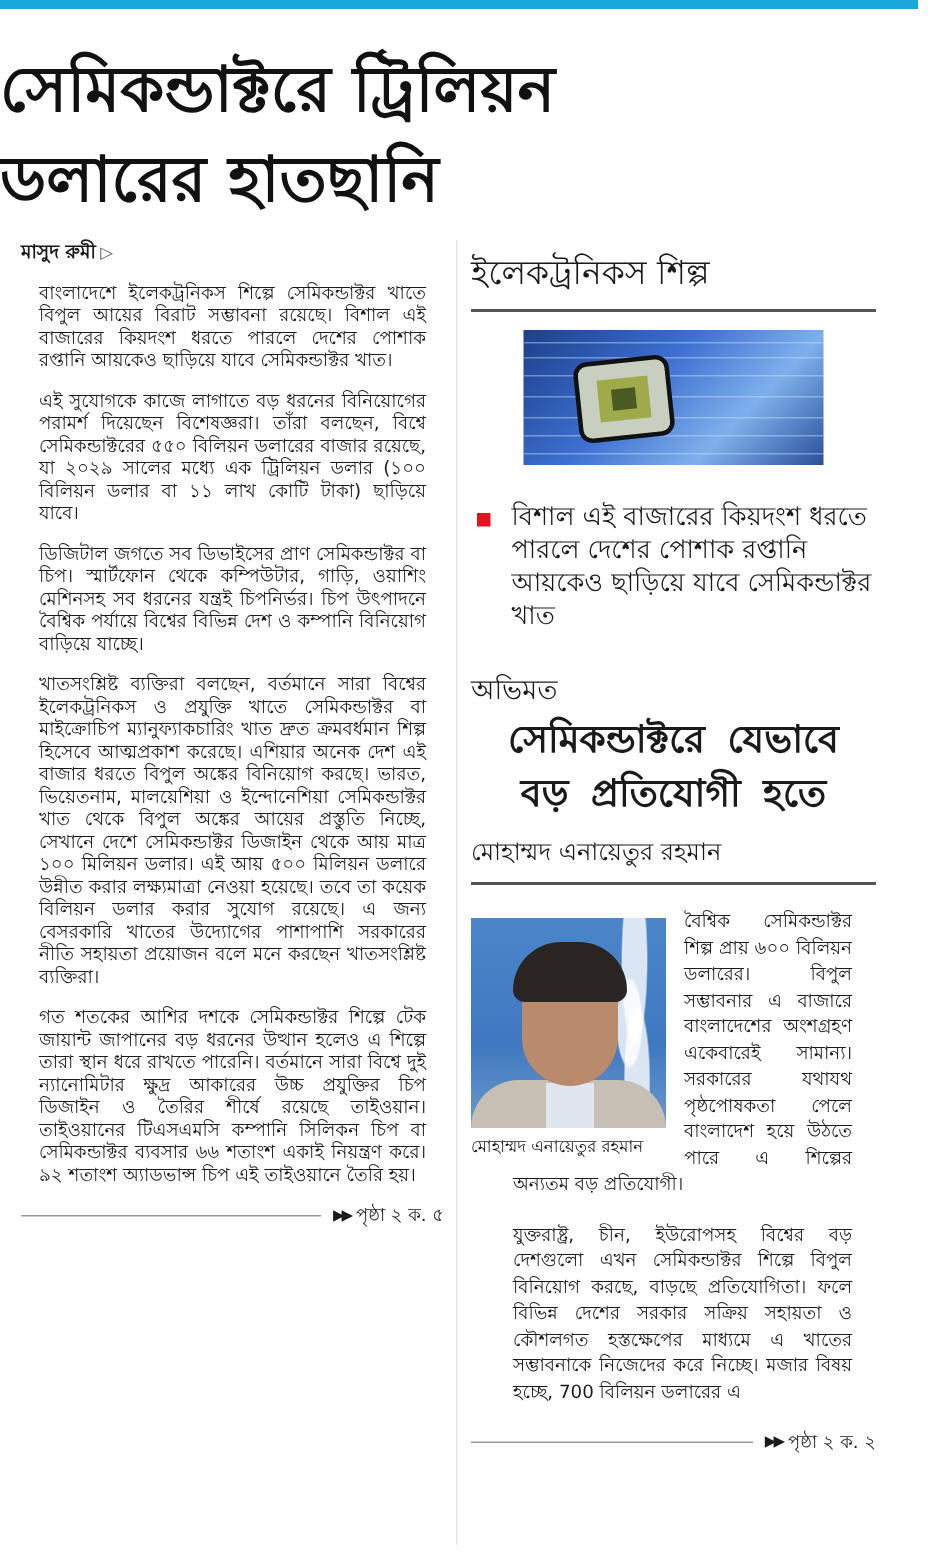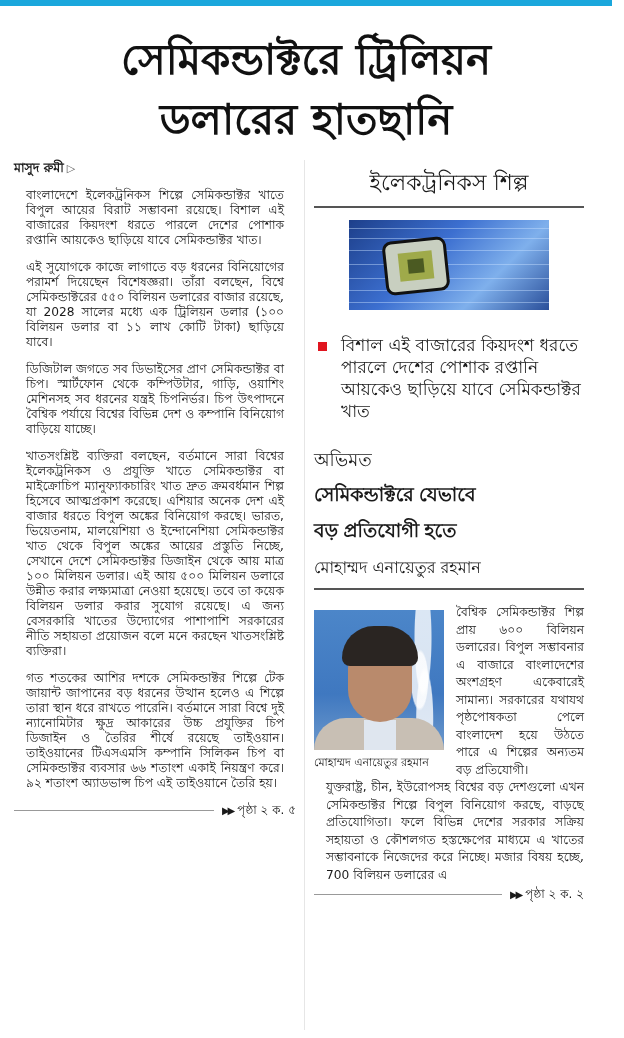--- a/index.html
+++ b/index.html
@@ -1,77 +1,77 @@
 <!DOCTYPE html>
 <html><head>
 <meta charset="utf-8">
 <style>
   html, body { margin:0; padding:0; background:#ffffff; }
   body { width:624px; height:1038px; position:relative; overflow:hidden;
          font-family:"DejaVu Sans", "Liberation Sans", sans-serif; color:#1a1a1a; }
   .topbar { position:absolute; left:0; top:0; width:612px; height:6px; background:#1aa7dc; }
-  .headline { position:absolute; left:0; top:30px; width:612px; text-align:center;
+  .headline { position:absolute; left:0; top:30px; width:612px; 
               font-family:"DejaVu Serif", serif; font-weight:bold; font-size:42px; line-height:60px; color:#111; }
   .left-col { position:absolute; left:14px; top:160px; width:282px; font-size:12.2px; line-height:15px; text-align:justify; }
   .byline { font-weight:bold; font-size:12.5px; margin-bottom:2px; }
   .byline .tri { font-weight:normal; color:#555; font-size:11px; margin-left:3px; }
   .left-col p { margin:12px; }
   .subhead { font-weight:bold; font-size:13px; margin-top:20px; }
   .jump { display:flex; align-items:center; justify-content:flex-end; margin-top:2px; font-size:12px; }
   .jump .rule { flex:1; height:1px; background:#999; margin-right:8px; }
   .jump .arrows { font-size:10px; margin-right:4px; letter-spacing:-2px; }
   .vsep { position:absolute; left:304px; top:160px; width:1px; height:870px; background:#e6e6e6; }
   .right-col { position:absolute; left:314px; top:160px; width:270px; }
-  .section-label { text-align:center; font-size:22px; line-height:30px; margin-top:8px; font-family:"DejaVu Serif", serif; }
+  .section-label { font-size:22px; line-height:30px; margin-top:8px; font-family:"DejaVu Serif", serif; }
   .hr { height:2px; background:#555; margin-top:8px; }
   .chip-img { position:relative; width:200px; height:90px; margin:12px auto 0; overflow:hidden;
               background:linear-gradient(135deg,#1d3f8a 0%,#3c6fd0 40%,#7fb0ec 70%,#2a4f9a 100%); }
   .chip-img .trace { position:absolute; left:0; right:0; height:1px; background:rgba(200,225,255,0.45); }
   .chip-img .chip { position:absolute; left:38px; top:22px; width:58px; height:48px; border-radius:6px;
                     background:#c8cfc0; transform:rotate(-6deg); box-shadow:0 0 0 3px #111; }
   .chip-img .die { position:absolute; left:12px; top:10px; width:34px; height:28px; background:#9faa4a; }
   .chip-img .core { position:absolute; left:9px; top:7px; width:16px; height:14px; background:#4b5a22; }
   .pull { display:flex; margin-top:24px;justify-content:center; }
   .pull .bullet { width:9px; height:9px; background:#e0151f; margin:8px 14px 0 4px; flex:none; }
   .pull .txt { font-size:17px; line-height:22px; font-family:"DejaVu Serif", serif; }
   .opinion-tag { text-align:left; font-size:18px; margin-top:24px; font-family:"DejaVu Serif", serif; }
-  .opinion-title { text-align:left; font-size:19px; line-height:36px; font-weight:bold; font-family:Liberation Sans, sans-serif; }
+  .opinion-title { text-align:center; font-size:25px; line-height:36px; font-weight:bold; font-family:Liberation Mono, monospace; }
   .opinion-author { font-size:16px; margin-top:6px; font-family:"DejaVu Serif", serif; }
   .hr2 { height:2px; background:#555; margin-top:6px; }
   .op-body { position:relative; margin-top:14px; font-size:12.2px; line-height:17.5px; text-align:justify; }
   .photo-box { float:left; width:130px; margin:6px 12px 2px 0; }
   .photo { width:130px; height:140px; position:relative; overflow:hidden;
            background:linear-gradient(180deg,#4c86c9 0%,#3f78c0 60%,#6d99cc 100%); }
   .photo .laurel { position:absolute; right:4px; top:0; width:34px; height:140px;
                    background:radial-gradient(ellipse at 50% 20%,rgba(255,255,255,.8) 0 8px,transparent 9px),
                               radial-gradient(ellipse at 40% 50%,rgba(255,255,255,.8) 0 8px,transparent 9px),
                               radial-gradient(ellipse at 55% 78%,rgba(255,255,255,.8) 0 8px,transparent 9px); }
   .photo .hair { position:absolute; left:28px; top:16px; width:76px; height:40px; border-radius:40px 40px 10px 10px; background:#2a2522; }
   .photo .face { position:absolute; left:34px; top:30px; width:64px; height:82px; border-radius:30px 30px 34px 34px; background:#b98a6c; }
   .photo .suit { position:absolute; left:0; bottom:0; width:130px; height:32px; background:#c8bfb4; border-radius:40px 40px 0 0; }
   .photo .shirt { position:absolute; left:50px; bottom:0; width:32px; height:30px; background:#dfe6ef; }
   .photo-caption { font-size:11px; margin-top:4px; white-space:nowrap; }
-  .op-body p { margin:0;padding-left:12px; }
+  .op-body p { margin:16px;padding-left:12px; }
 </style>
 </head>
 <body>
 
 <div class="topbar"></div>
 
 <div class="headline">
   <div>সেমিকন্ডাক্টরে ট্রিলিয়ন</div>
   <div>ডলারের হাতছানি</div>
 </div>
 
 <div class="left-col">
   <div class="byline">
     <span>মাসুদ রুমী</span><span class="tri">▷</span>
   </div>
   <p>বাংলাদেশে ইলেকট্রনিকস শিল্পে সেমিকন্ডাক্টর খাতে বিপুল আয়ের বিরাট সম্ভাবনা রয়েছে। বিশাল এই বাজারের কিয়দংশ ধরতে পারলে দেশের পোশাক রপ্তানি আয়কেও ছাড়িয়ে যাবে সেমিকন্ডাক্টর খাত।</p>
-  <p>এই সুযোগকে কাজে লাগাতে বড় ধরনের বিনিয়োগের পরামর্শ দিয়েছেন বিশেষজ্ঞরা। তাঁরা বলছেন, বিশ্বে সেমিকন্ডাক্টরের ৫৫০ বিলিয়ন ডলারের বাজার রয়েছে, যা 2028 সালের মধ্যে এক ট্রিলিয়ন ডলার (১০০ বিলিয়ন ডলার বা ১১ লাখ কোটি টাকা) ছাড়িয়ে যাবে।</p>
+  <p>এই সুযোগকে কাজে লাগাতে বড় ধরনের বিনিয়োগের পরামর্শ দিয়েছেন বিশেষজ্ঞরা। তাঁরা বলছেন, বিশ্বে সেমিকন্ডাক্টরের ৫৫০ বিলিয়ন ডলারের বাজার রয়েছে, যা ২০২৯ সালের মধ্যে এক ট্রিলিয়ন ডলার (১০০ বিলিয়ন ডলার বা ১১ লাখ কোটি টাকা) ছাড়িয়ে যাবে।</p>
   <p>ডিজিটাল জগতে সব ডিভাইসের প্রাণ সেমিকন্ডাক্টর বা চিপ। স্মার্টফোন থেকে কম্পিউটার, গাড়ি, ওয়াশিং মেশিনসহ সব ধরনের যন্ত্রই চিপনির্ভর। চিপ উৎপাদনে বৈশ্বিক পর্যায়ে বিশ্বের বিভিন্ন দেশ ও কম্পানি বিনিয়োগ বাড়িয়ে যাচ্ছে।</p>
   <p>খাতসংশ্লিষ্ট ব্যক্তিরা বলছেন, বর্তমানে সারা বিশ্বের ইলেকট্রনিকস ও প্রযুক্তি খাতে সেমিকন্ডাক্টর বা মাইক্রোচিপ ম্যানুফ্যাকচারিং খাত দ্রুত ক্রমবর্ধমান শিল্প হিসেবে আত্মপ্রকাশ করেছে। এশিয়ার অনেক দেশ এই বাজার ধরতে বিপুল অঙ্কের বিনিয়োগ করছে। ভারত, ভিয়েতনাম, মালয়েশিয়া ও ইন্দোনেশিয়া সেমিকন্ডাক্টর খাত থেকে বিপুল অঙ্কের আয়ের প্রস্তুতি নিচ্ছে, সেখানে দেশে সেমিকন্ডাক্টর ডিজাইন থেকে আয় মাত্র ১০০ মিলিয়ন ডলার। এই আয় ৫০০ মিলিয়ন ডলারে উন্নীত করার লক্ষ্যমাত্রা নেওয়া হয়েছে। তবে তা কয়েক বিলিয়ন ডলার করার সুযোগ রয়েছে। এ জন্য বেসরকারি খাতের উদ্যোগের পাশাপাশি সরকারের নীতি সহায়তা প্রয়োজন বলে মনে করছেন খাতসংশ্লিষ্ট ব্যক্তিরা।</p>
   <p>গত শতকের আশির দশকে সেমিকন্ডাক্টর শিল্পে টেক জায়ান্ট জাপানের বড় ধরনের উত্থান হলেও এ শিল্পে তারা স্থান ধরে রাখতে পারেনি। বর্তমানে সারা বিশ্বে দুই ন্যানোমিটার ক্ষুদ্র আকারের উচ্চ প্রযুক্তির চিপ ডিজাইন ও তৈরির শীর্ষে রয়েছে তাইওয়ান। তাইওয়ানের টিএসএমসি কম্পানি সিলিকন চিপ বা সেমিকন্ডাক্টর ব্যবসার ৬৬ শতাংশ একাই নিয়ন্ত্রণ করে। ৯২ শতাংশ অ্যাডভান্স চিপ এই তাইওয়ানে তৈরি হয়।</p>
   <div class="jump">
     <span class="rule"></span>
     <span class="arrows">▶▶</span>
     <span>পৃষ্ঠা ২ ক. ৫</span>
   </div>
 </div>
 

